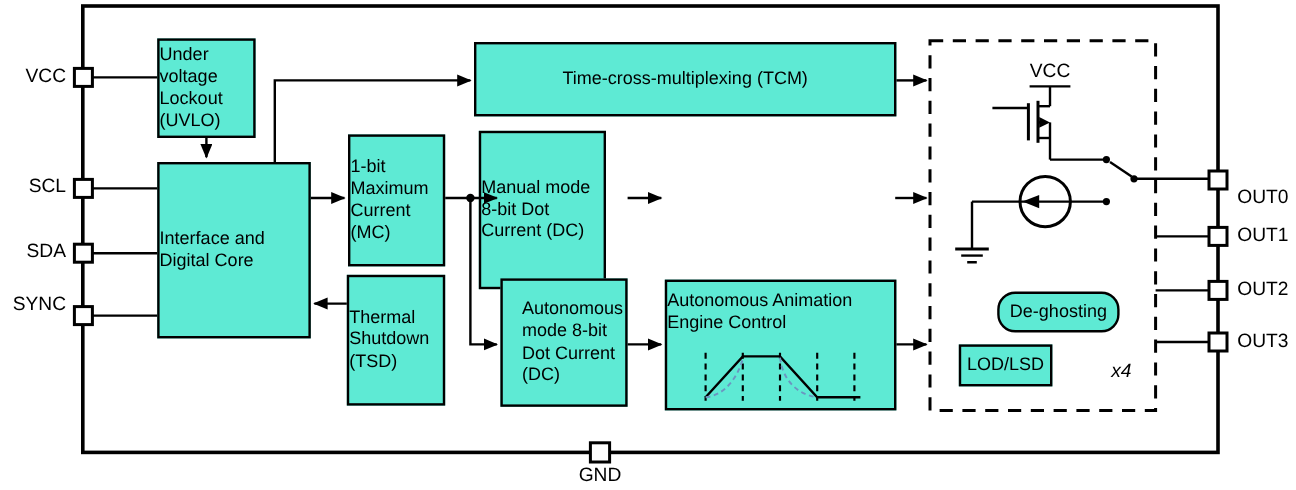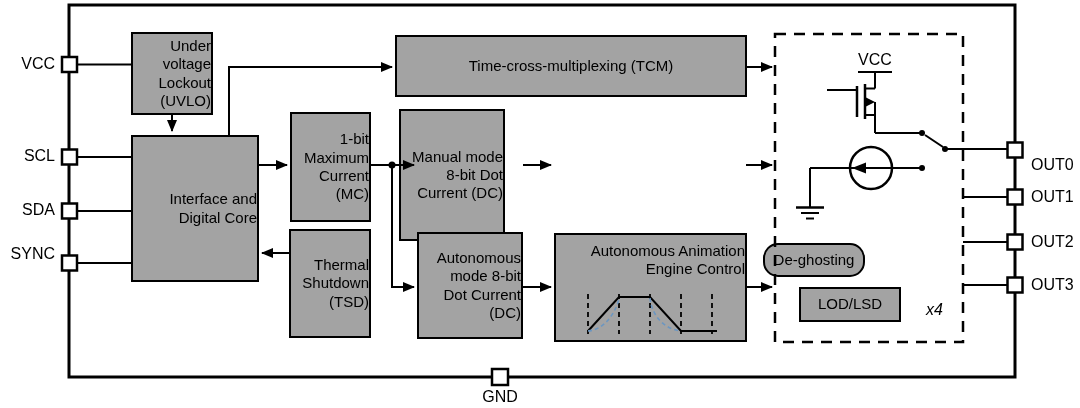--- a/index.html
+++ b/index.html
@@ -1,23 +1,23 @@
 <!DOCTYPE html>
 <html><head>
 <meta charset="utf-8">
 <style>
   html,body { margin:0; padding:0; background:#ffffff; }
   .canvas {
     position:relative; width:1080px; height:408px; background:#ffffff;
     font-family:"Liberation Sans", sans-serif; color:#000; overflow:hidden;
   }
   .block {
-    position:absolute; background:#a3a3a3; border:2.5px solid #000;
+    position:absolute; background:#5eead4; border:2.5px solid #000;
     display:flex; align-items:center; justify-content:center;
-    text-align:right; font-size:15px; line-height:1.22; box-sizing:border-box;
+    text-align:left; font-size:15px; line-height:1.22; box-sizing:border-box;
   }
   .block.top-align { align-items:flex-start; padding-top:7px; }
   .block .narrow { display:inline-block; max-width:82px; }
   .svg-layer { position:absolute; left:0; top:0; pointer-events:none; }
   .pin-label { position:absolute; font-size:16px; white-space:nowrap; }
   .pin-label.right-align { text-align:right; }
   .lbl-italic { font-style:italic; }
   .small-box-label { font-size:15px; }
 </style>
 </head>
@@ -52,25 +52,25 @@
 
 
   <div class="block" style="left:417px;top:232px;width:106px;height:107px;padding-left:16px;">
     <span>Autonomous mode 8-bit Dot Current (DC)</span>
   </div>
 
   <div class="block top-align" style="left:554px;top:233px;width:193px;height:109px;">
     <span>Autonomous Animation Engine Control</span>
   </div>
 
-  <div class="block small-box-label" style="left:763px;top:243px;width:102px;height:34px;border-radius:15px;">
+  <div class="block small-box-label" style="left:831px;top:243px;width:102px;height:34px;border-radius:15px;">
     <span>De-ghosting</span>
   </div>
 
-  <div class="block small-box-label" style="left:799px;top:287px;width:102px;height:35px;">
+  <div class="block small-box-label" style="left:799px;top:287px;width:78px;height:35px;">
     <span>LOD/LSD</span>
   </div>
 
   <svg class="svg-layer" width="1080" height="408" viewBox="0 0 1080 408">
     <defs>
       <marker id="arr" markerUnits="userSpaceOnUse" markerWidth="13" markerHeight="11" refX="11" refY="5" orient="auto">
         <path d="M0,0 L12,5 L0,10 Z" fill="#000"></path>
       </marker>
     </defs>
 

